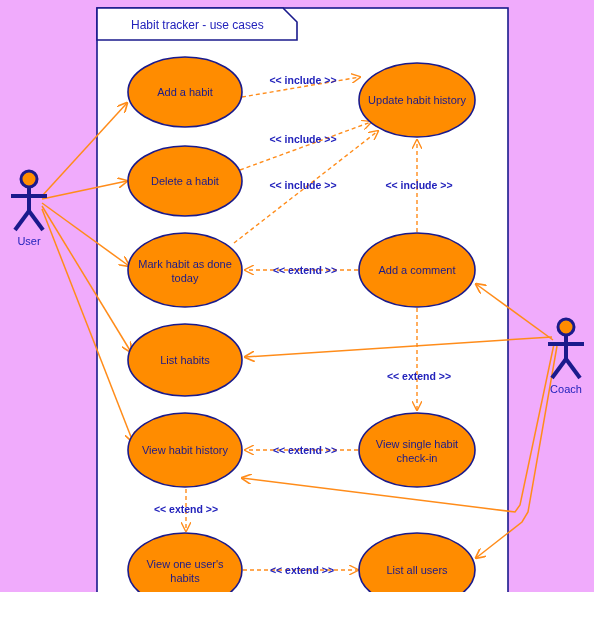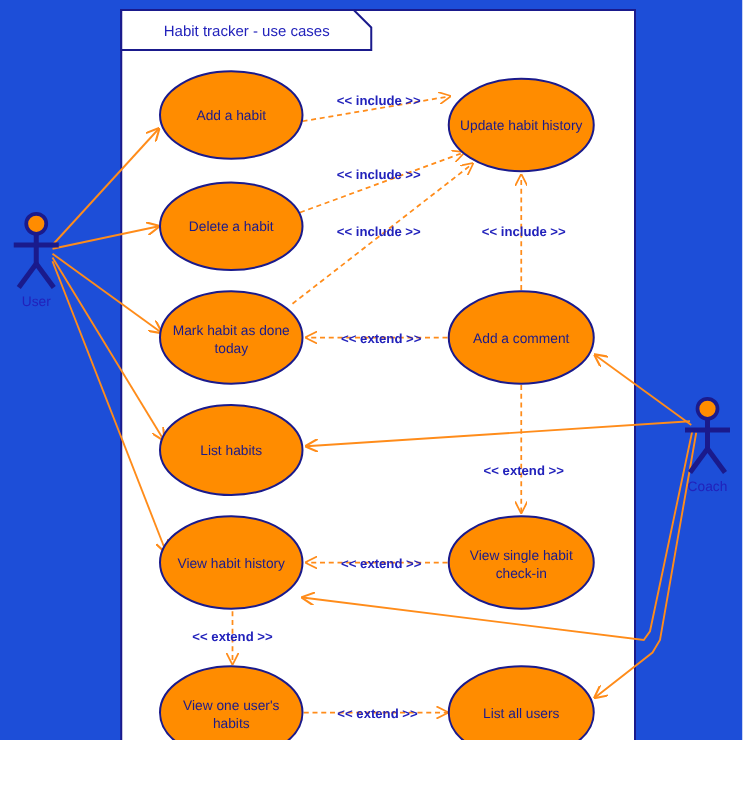--- a/index.html
+++ b/index.html
@@ -4,21 +4,21 @@
 <style>
   html, body {
     margin: 0;
     padding: 0;
     background: #ffffff;
   }
   #canvas {
     position: relative;
     width: 594px;
     height: 592px;
-    background: #1d4ed8;
+    background: #f0abfc;
     font-family: "Liberation Sans", sans-serif;
     overflow: hidden;
   }
   svg#diagram {
     position: absolute;
     left: 0;
     top: 0;
     width: 594px;
     height: 631px;
   }

